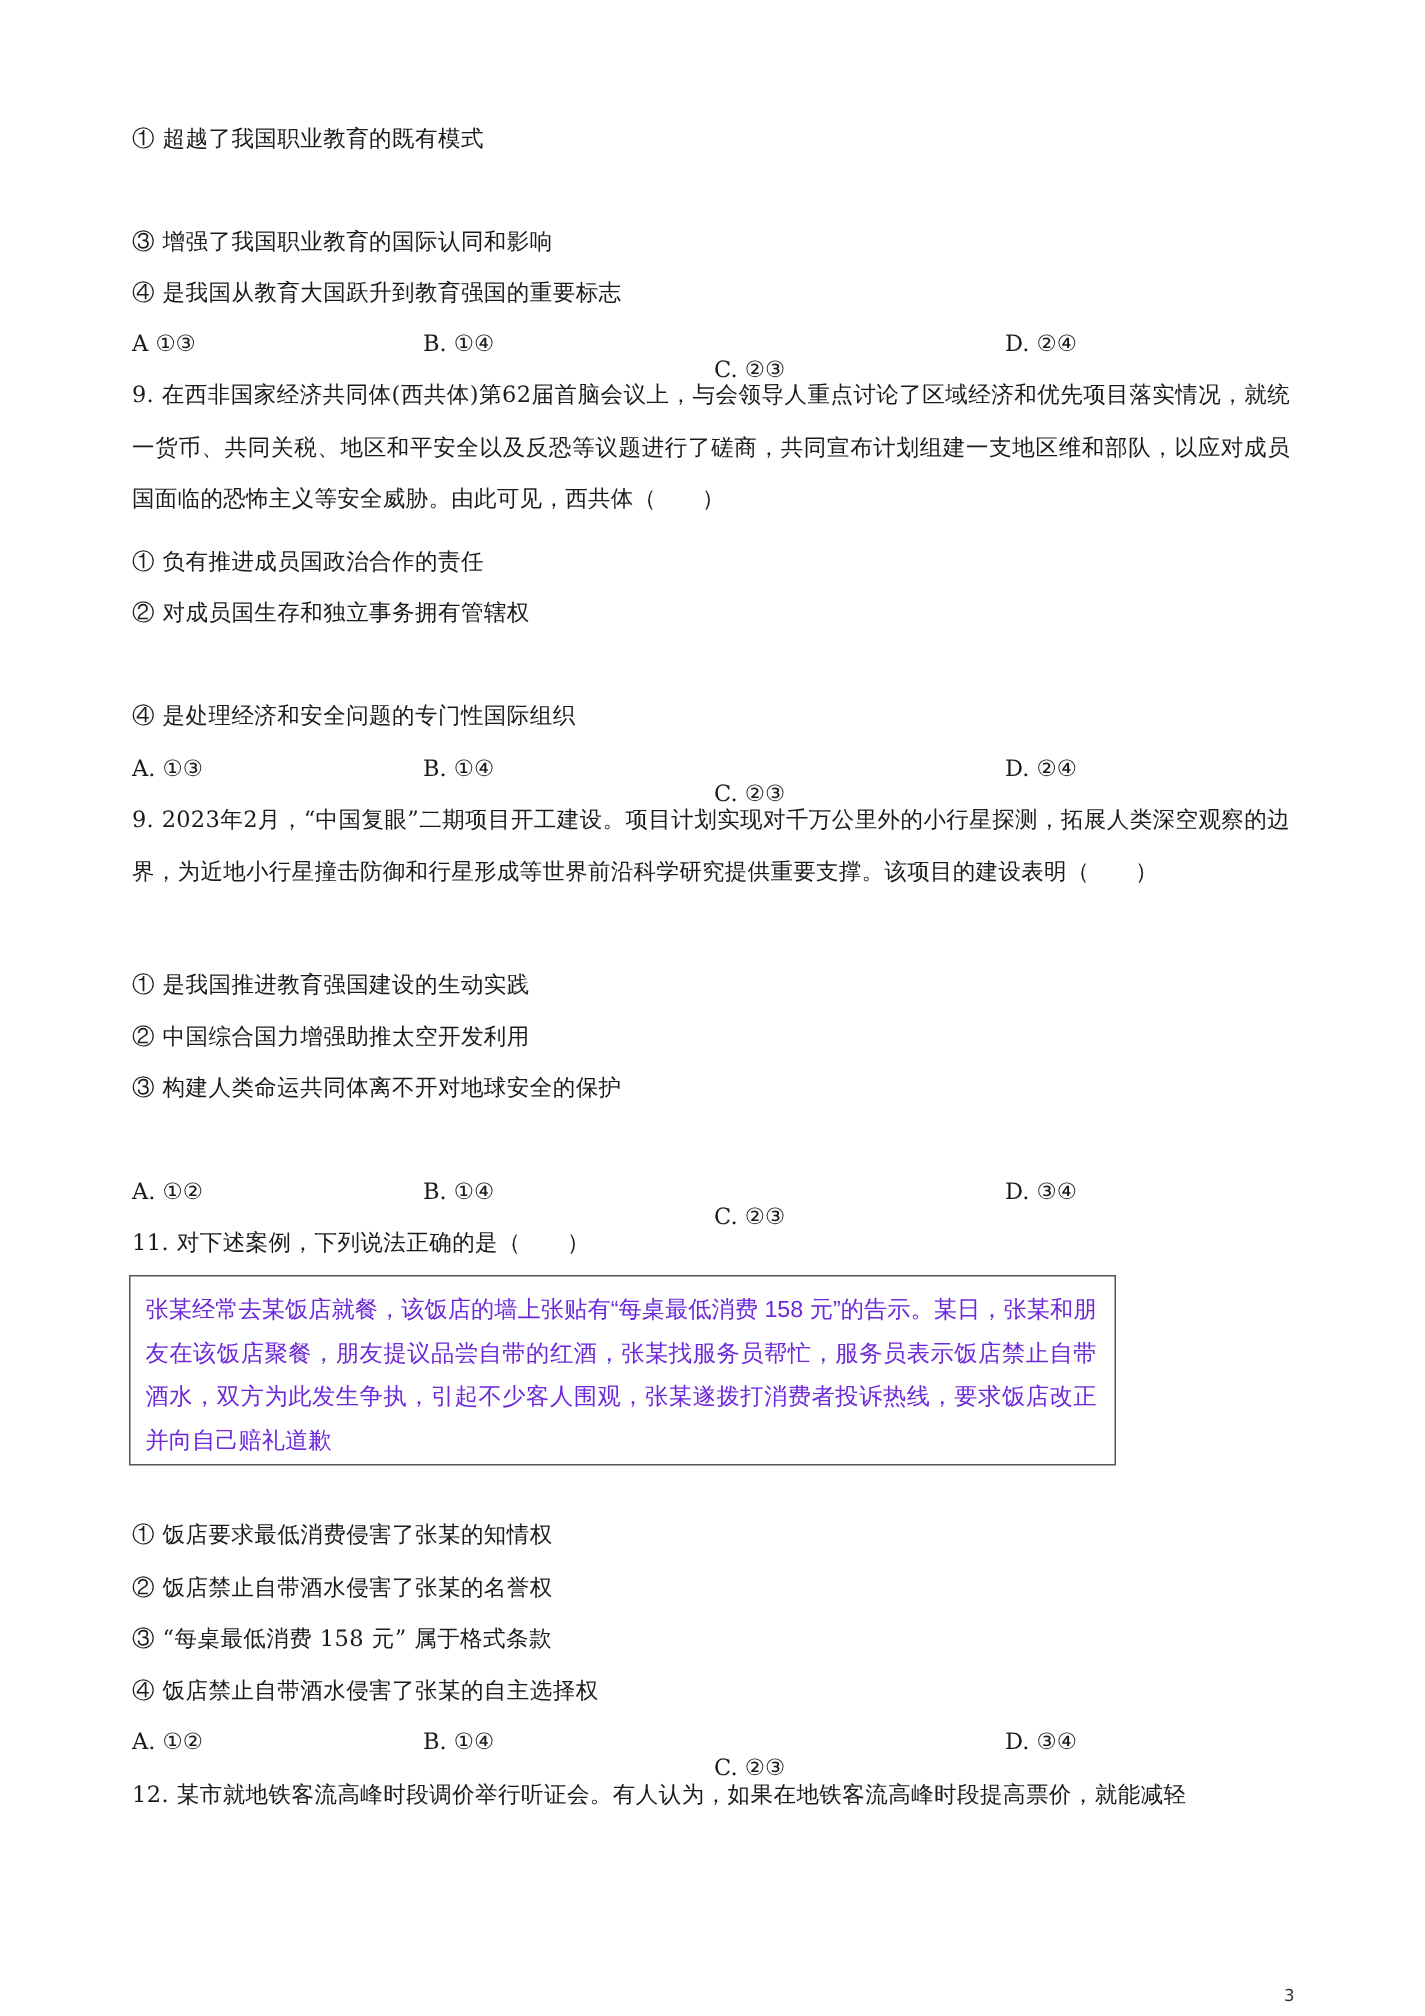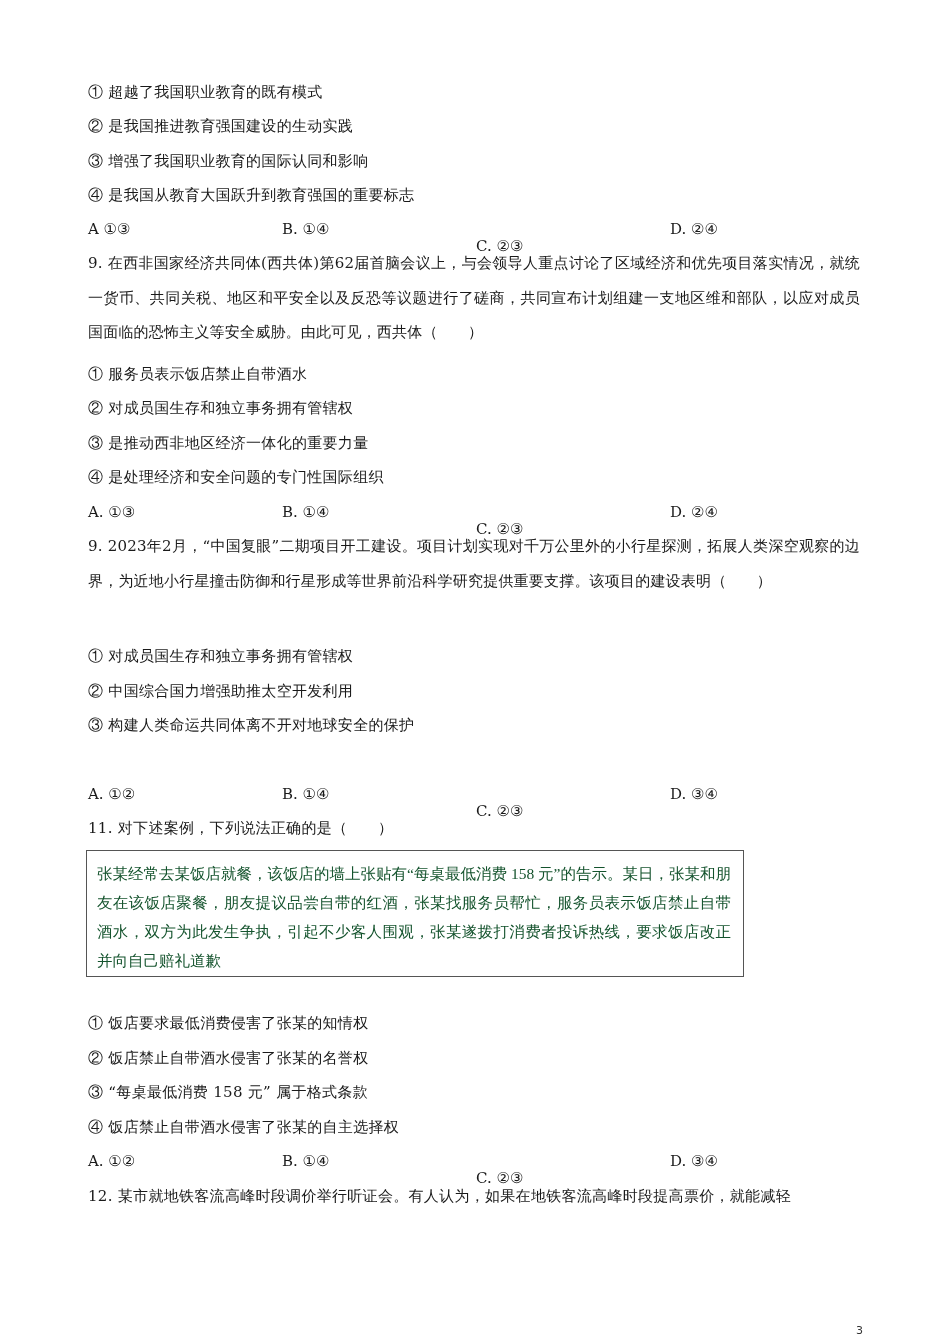--- a/index.html
+++ b/index.html
@@ -56,65 +56,63 @@
     .c-c { left: 388px; margin-top: 17px; }
     .c-d { left: 582px; }
     .case-box {
       position: absolute;
       left: 86px;
       top: 850px;
       width: 634px;
       height: 105px;
       border: 1.5px solid #555;
       padding: 8px 12px 12px 10px;
-      font-family: Liberation Serif, serif;
+      font-family: Liberation Sans, sans-serif;
       font-size: 15.5px;
       line-height: 29px;
       text-align: justify;
-      color: #14532d;
+      color: #6d28d9;
     }
     .page-num {
       position: absolute;
       left: 856px;
       top: 1324px;
       font-size: 11px;
       font-family: "DejaVu Sans", "Liberation Sans", sans-serif;
       color: #333;
     }
   </style>
 </head>
 <body>
 
 <div class="page">
 
   <div class="line" style="top:82px">① 超越了我国职业教育的既有模式</div>
-  <div class="line" style="top:116px">② 是我国推进教育强国建设的生动实践</div>
   <div class="line" style="top:185px">④ 是我国从教育大国跃升到教育强国的重要标志</div>
   <div class="line" style="top:151px">③ 增强了我国职业教育的国际认同和影响</div>
   <div class="choices" style="top:219px">
     <span class="c-a">A ①③</span>
     <span class="c-b">B. ①④</span>
     <span class="c-c">C. ②③</span>
     <span class="c-d">D. ②④</span>
   </div>
 
   <div class="stem" style="top:246px">9. 在西非国家经济共同体(西共体)第62届首脑会议上，与会领导人重点讨论了区域经济和优先项目落实情况，就统一货币、共同关税、地区和平安全以及反恐等议题进行了磋商，共同宣布计划组建一支地区维和部队，以应对成员国面临的恐怖主义等安全威胁。由此可见，西共体（　　）</div>
-  <div class="line" style="top:364px">① 服务员表示饭店禁止自带酒水</div>
+  <div class="line" style="top:364px">① 负有推进成员国政治合作的责任</div>
   <div class="line" style="top:398px">② 对成员国生存和独立事务拥有管辖权</div>
-  <div class="line" style="top:433px">③ 是推动西非地区经济一体化的重要力量</div>
   <div class="line" style="top:467px">④ 是处理经济和安全问题的专门性国际组织</div>
   <div class="choices" style="top:502px">
     <span class="c-a">A. ①③</span>
     <span class="c-b">B. ①④</span>
     <span class="c-c">C. ②③</span>
     <span class="c-d">D. ②④</span>
   </div>
 
   <div class="stem" style="top:529px">9. 2023年2月，“中国复眼”二期项目开工建设。项目计划实现对千万公里外的小行星探测，拓展人类深空观察的边界，为近地小行星撞击防御和行星形成等世界前沿科学研究提供重要支撑。该项目的建设表明（　　）</div>
-  <div class="line" style="top:646px">① 对成员国生存和独立事务拥有管辖权</div>
+  <div class="line" style="top:646px">① 是我国推进教育强国建设的生动实践</div>
   <div class="line" style="top:681px">② 中国综合国力增强助推太空开发利用</div>
   <div class="line" style="top:715px">③ 构建人类命运共同体离不开对地球安全的保护</div>
   <div class="choices" style="top:784px">
     <span class="c-a">A. ①②</span>
     <span class="c-b">B. ①④</span>
     <span class="c-c">C. ②③</span>
     <span class="c-d">D. ③④</span>
   </div>
 
   <div class="line" style="top:818px">11. 对下述案例，下列说法正确的是（　　）</div>

